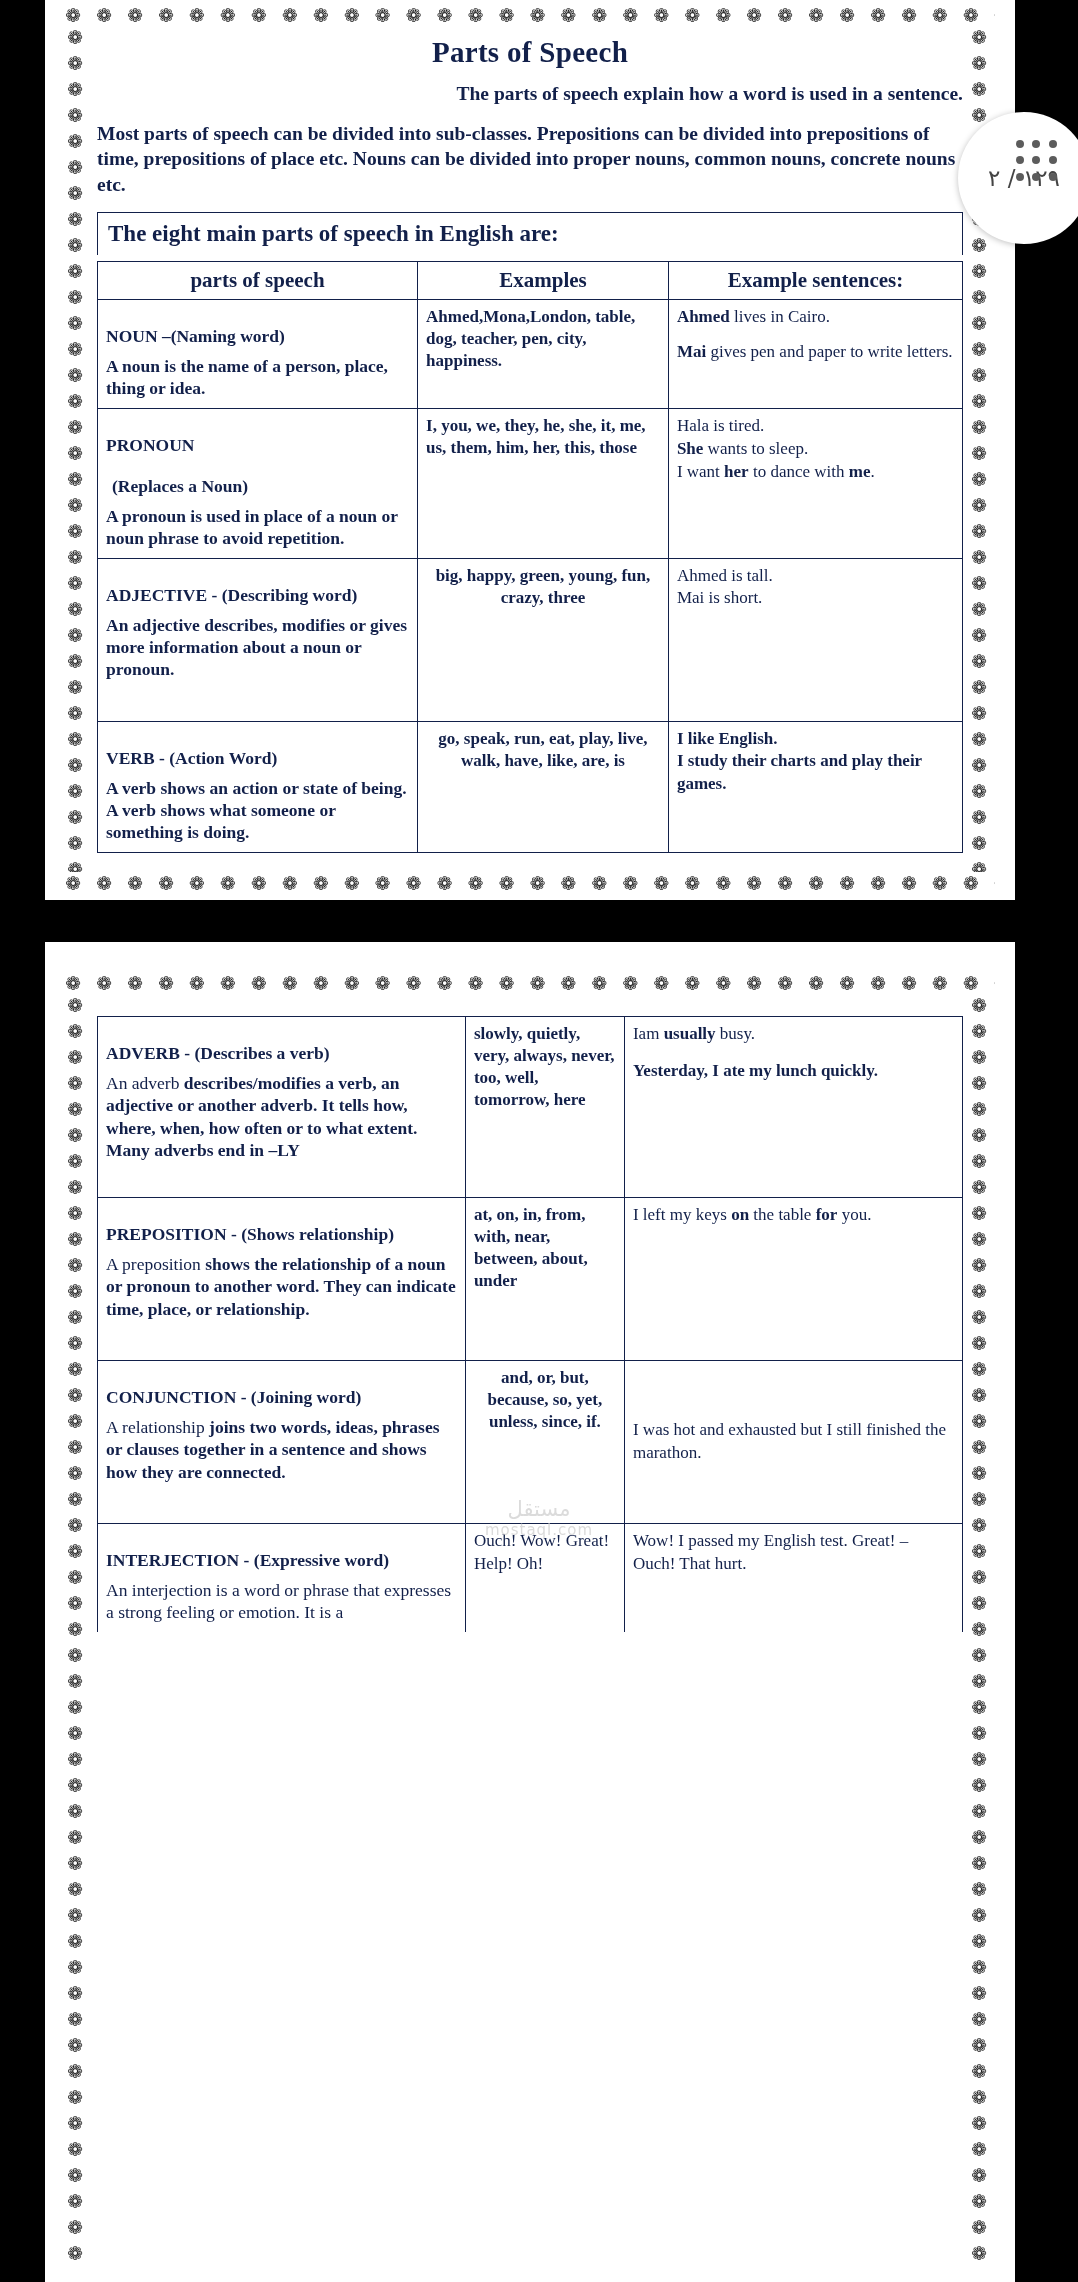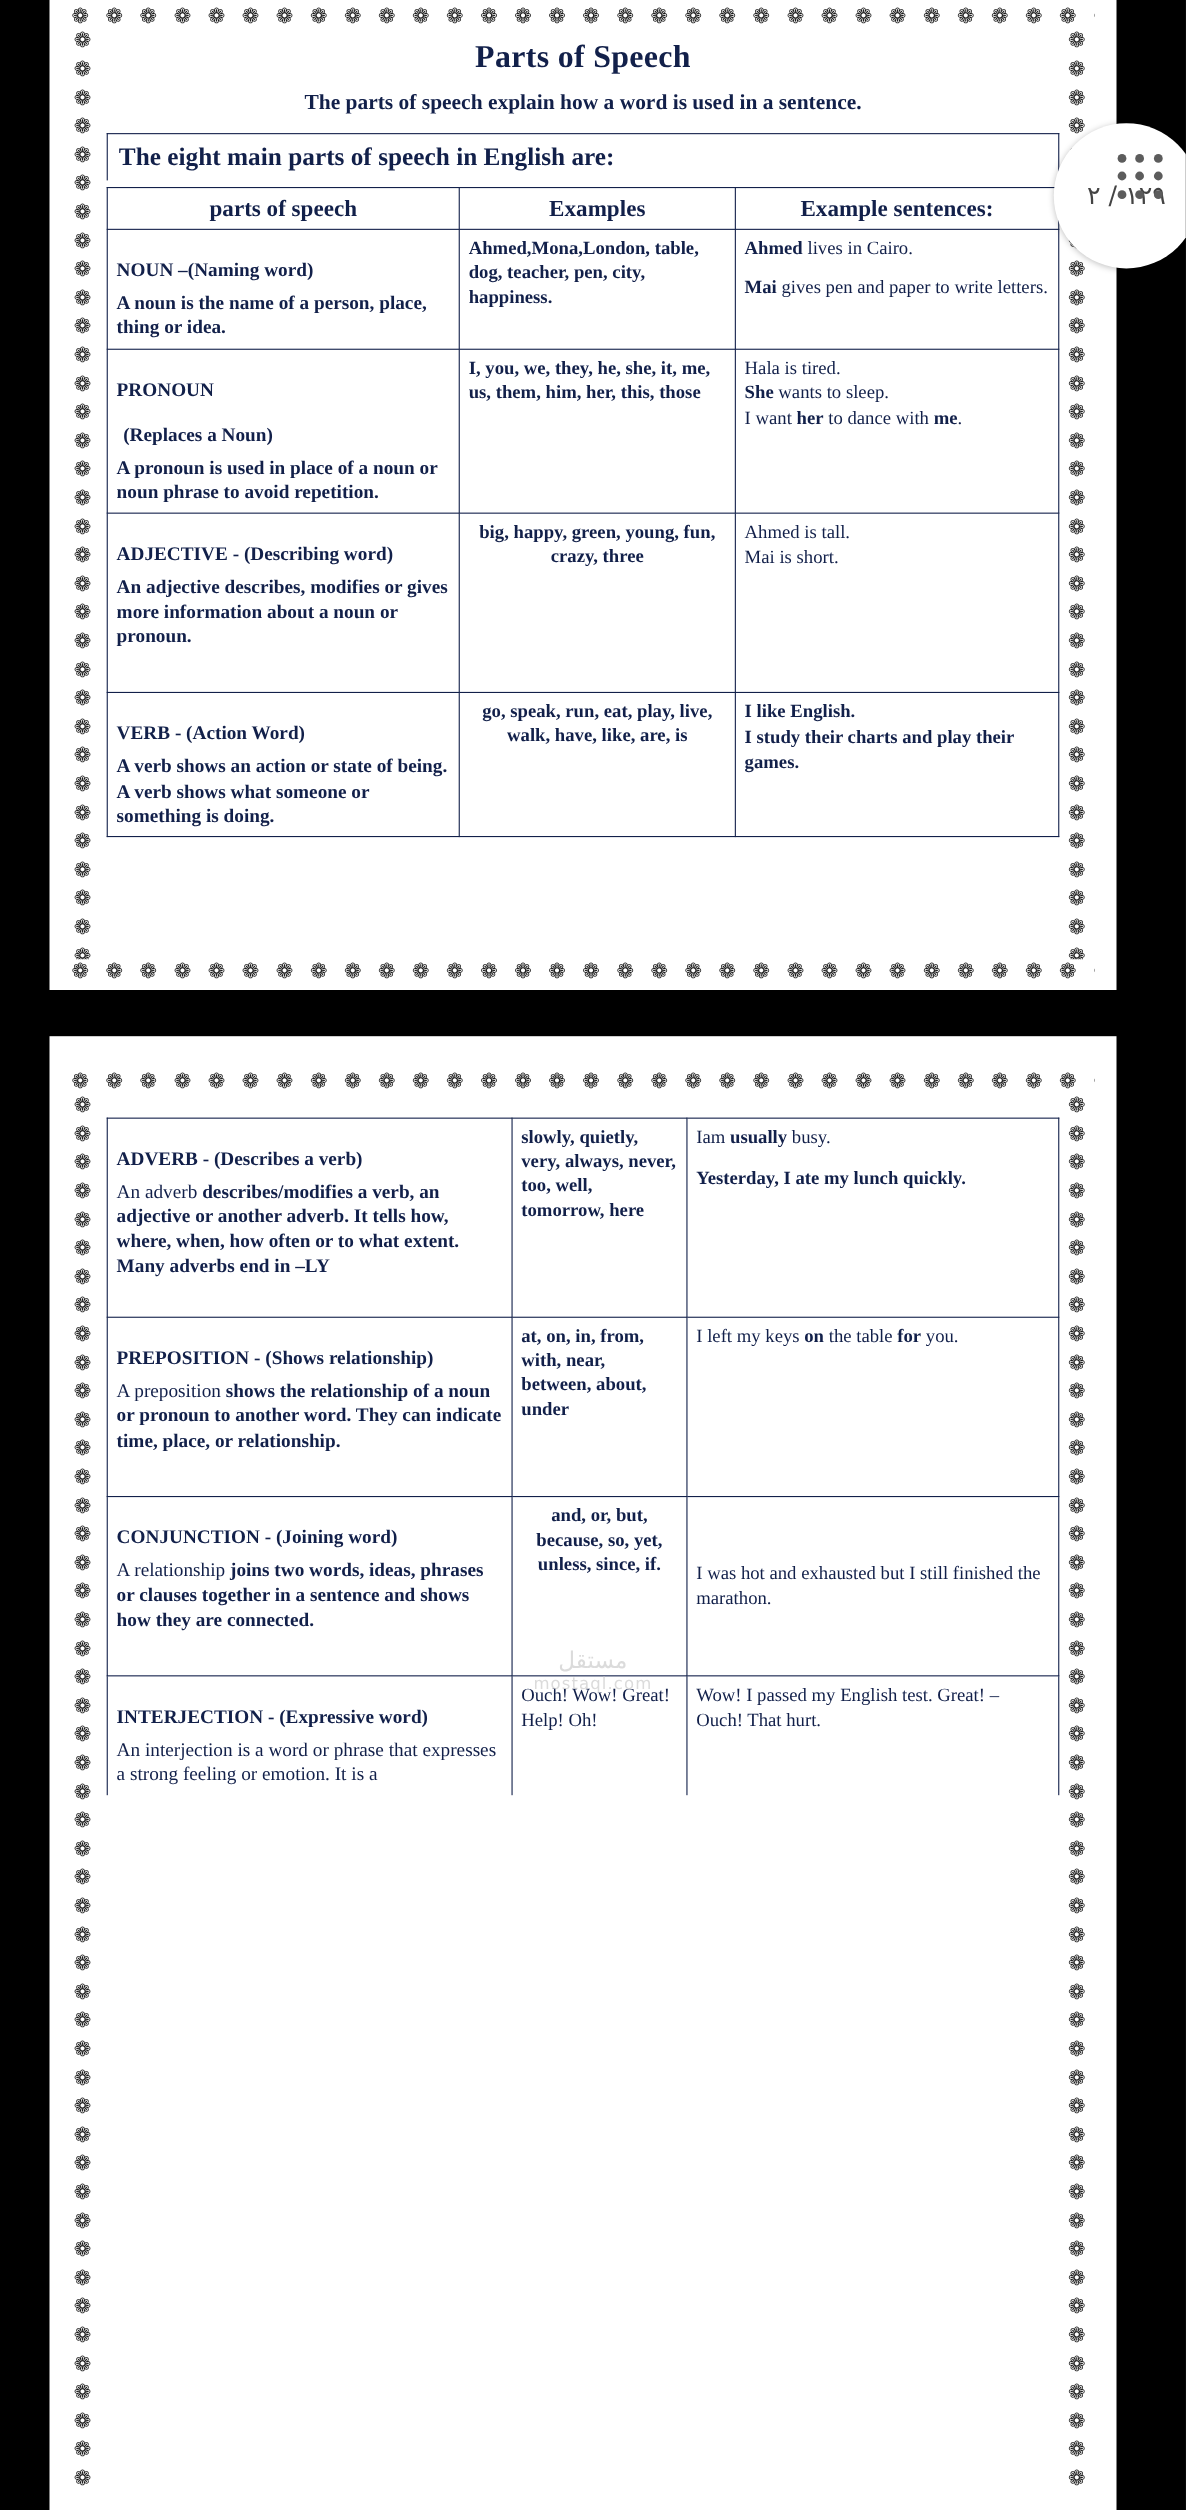--- a/index.html
+++ b/index.html
@@ -7,21 +7,21 @@
   .page{position:absolute;background:#fff;left:45px;width:970px;}
   #page1{top:0;height:900px;}
   #page2{top:942px;height:1340px;}
   .flower-row{position:absolute;font-size:19px;line-height:19px;letter-spacing:4.5px;color:#1a1a1a;white-space:nowrap;overflow:hidden;font-family:"DejaVu Sans",sans-serif;}
   .fr-top{left:20px;right:20px;}
   .fr-bottom{left:20px;right:20px;}
   .fcol{position:absolute;width:22px;font-size:19px;line-height:26px;color:#1a1a1a;font-family:"DejaVu Sans",sans-serif;overflow:hidden;}
   .content{position:absolute;left:52px;right:52px;top:36px;bottom:36px;}
   h1.title{font-size:29px;text-align:center;margin:0 0 12px 0;font-weight:bold;color:#12204a;letter-spacing:.3px;}
   p.intro{font-size:19.5px;font-weight:bold;margin:0 0 14px 0;line-height:1.32;color:#12204a;}
-  p.intro.center{text-align:center;margin-bottom:14px;}
+  p.intro.center{text-align:right;margin-bottom:14px;}
   table.main{border-collapse:collapse;width:100%;margin-top:6px;}
   table.main td, table.main th{border:1px solid #12204a;vertical-align:top;padding:6px 8px;}
   .bighead{font-size:23px;font-weight:bold;padding:8px 10px;border:1px solid #12204a;border-bottom:none;}
   .colhead{font-size:21px;font-weight:bold;}
   .c1{width:37%;}
   .c2{width:29%;}
   .c3{width:34%;}
   .pos-name{font-weight:bold;font-size:17.5px;margin:20px 0 2px 0;}
   .pos-def{font-weight:bold;font-size:17.5px;line-height:1.28;margin:8px 0 2px 0;}
   .ex{font-size:17px;font-weight:bold;line-height:1.3;}
@@ -42,20 +42,21 @@
 
 <div class="page" id="page1">
   <div class="flower-row fr-top" style="top:6px;">❁ ❁ ❁ ❁ ❁ ❁ ❁ ❁ ❁ ❁ ❁ ❁ ❁ ❁ ❁ ❁ ❁ ❁ ❁ ❁ ❁ ❁ ❁ ❁ ❁ ❁ ❁ ❁ ❁ ❁ ❁ ❁</div>
   <div class="flower-row fr-bottom" style="top:874px;">❁ ❁ ❁ ❁ ❁ ❁ ❁ ❁ ❁ ❁ ❁ ❁ ❁ ❁ ❁ ❁ ❁ ❁ ❁ ❁ ❁ ❁ ❁ ❁ ❁ ❁ ❁ ❁ ❁ ❁ ❁ ❁</div>
   <div class="fcol" style="left:22px;top:24px;height:848px;">❁<br>❁<br>❁<br>❁<br>❁<br>❁<br>❁<br>❁<br>❁<br>❁<br>❁<br>❁<br>❁<br>❁<br>❁<br>❁<br>❁<br>❁<br>❁<br>❁<br>❁<br>❁<br>❁<br>❁<br>❁<br>❁<br>❁<br>❁<br>❁<br>❁<br>❁<br>❁<br>❁</div>
   <div class="fcol" style="right:22px;top:24px;height:848px;">❁<br>❁<br>❁<br>❁<br>❁<br>❁<br>❁<br>❁<br>❁<br>❁<br>❁<br>❁<br>❁<br>❁<br>❁<br>❁<br>❁<br>❁<br>❁<br>❁<br>❁<br>❁<br>❁<br>❁<br>❁<br>❁<br>❁<br>❁<br>❁<br>❁<br>❁<br>❁<br>❁</div>
 
   <div class="content">
     <h1 class="title">Parts of Speech</h1>
     <p class="intro center">The parts of speech explain how a word is used in a sentence.</p>
+    <p class="intro">Most parts of speech can be divided into sub-classes. Prepositions can be divided into prepositions of time, prepositions of place etc. Nouns can be divided into proper nouns, common nouns, concrete nouns etc.</p>
 
     <div class="bighead">The eight main parts of speech in English are:</div>
     <table class="main">
       <tbody>
           <tr>
         <th class="c1 colhead">parts of speech</th>
         <th class="c2 colhead">Examples</th>
         <th class="c3 colhead">Example sentences:</th>
       </tr>
 

